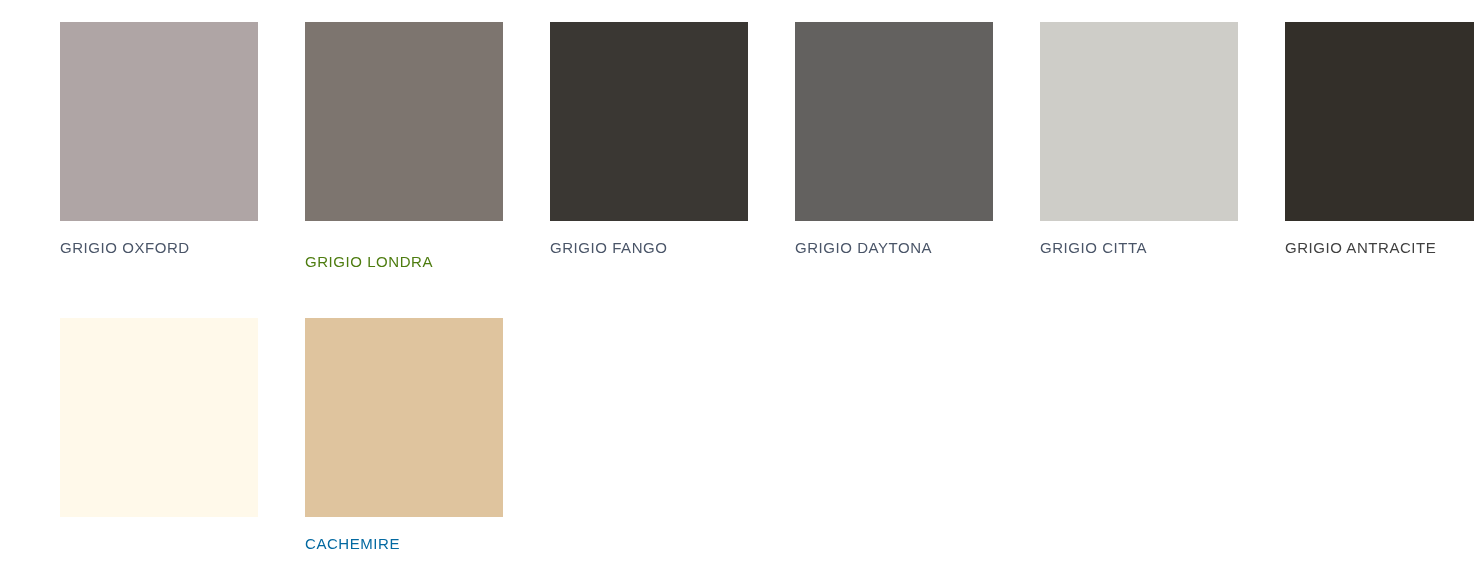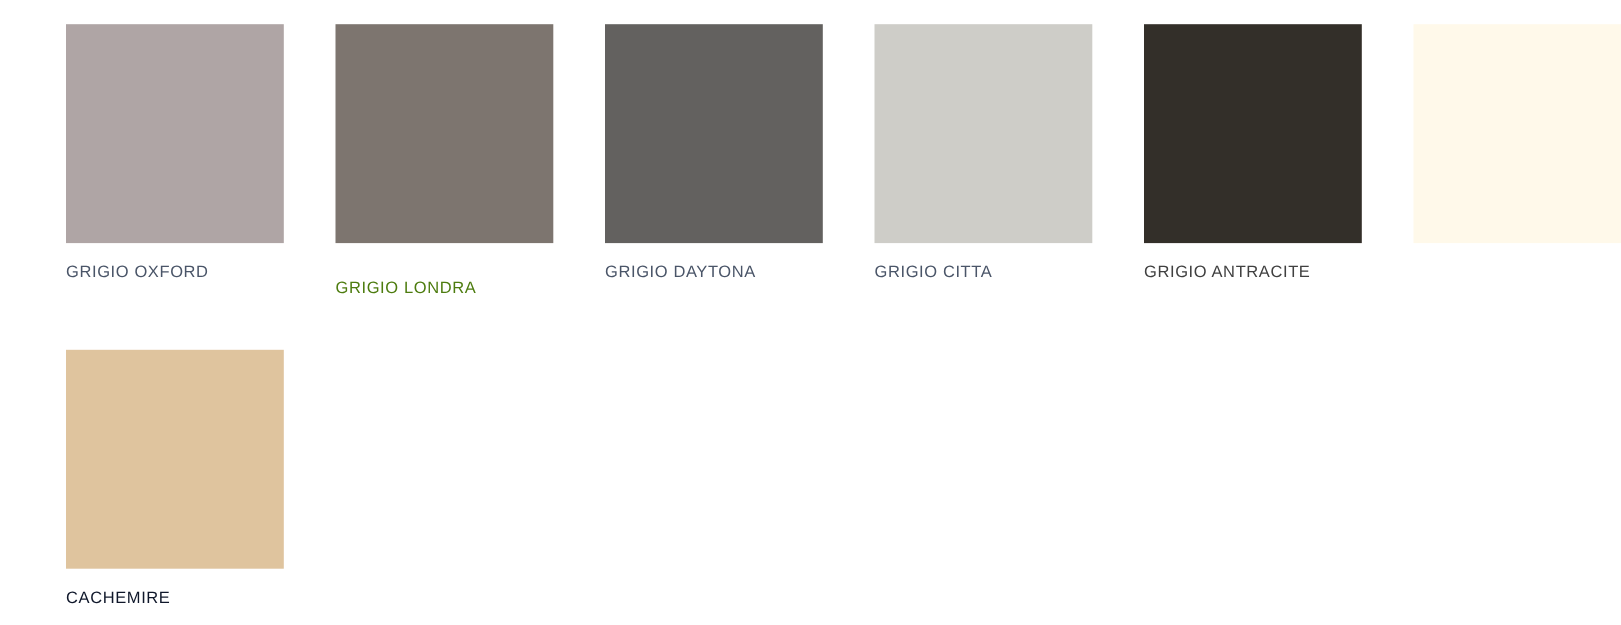--- a/index.html
+++ b/index.html
@@ -56,20 +56,24 @@
     <div class="swatch-cell">
       <span class="swatch-chip" style="background-color: rgb(175, 165, 165);"></span>
       <span class="swatch-label" style="color: rgb(74, 85, 104);">GRIGIO OXFORD</span>
     </div>
 
     <div class="swatch-cell">
       <span class="swatch-chip" style="background-color: rgb(125, 117, 111);"></span>
       <span class="swatch-label" style="color: #4d7c0f; margin-top: 32px;">GRIGIO LONDRA</span>
     </div>
 
+    <div class="swatch-cell">
+      <span class="swatch-chip" style="background-color: rgb(58, 55, 51);"></span>
+      <span class="swatch-label" style="color: rgb(74, 85, 104);">GRIGIO FANGO</span>
+    </div>
 
     <div class="swatch-cell">
       <span class="swatch-chip" style="background-color: rgb(99, 97, 95);"></span>
       <span class="swatch-label" style="color: rgb(74, 85, 104);">GRIGIO DAYTONA</span>
     </div>
 
     <div class="swatch-cell">
       <span class="swatch-chip" style="background-color: rgb(206, 205, 200);"></span>
       <span class="swatch-label" style="color: rgb(74, 85, 104);">GRIGIO CITTA</span>
     </div>
@@ -78,17 +82,17 @@
       <span class="swatch-chip" style="background-color: rgb(51, 47, 41);"></span>
       <span class="swatch-label" style="color: #404040;">GRIGIO ANTRACITE</span>
     </div>
 
     <div class="swatch-cell">
       <span class="swatch-chip" style="background-color: rgb(255, 249, 234);"></span>
     </div>
 
     <div class="swatch-cell">
       <span class="swatch-chip" style="background-color: rgb(223, 196, 158);"></span>
-      <span class="swatch-label" style="color: #0f172a;">CACHEMIRE</span>
+      <span class="swatch-label" style="color: #0369a1;">CACHEMIRE</span>
     </div>
 
   </div>
 </div>
 
 </body></html>

